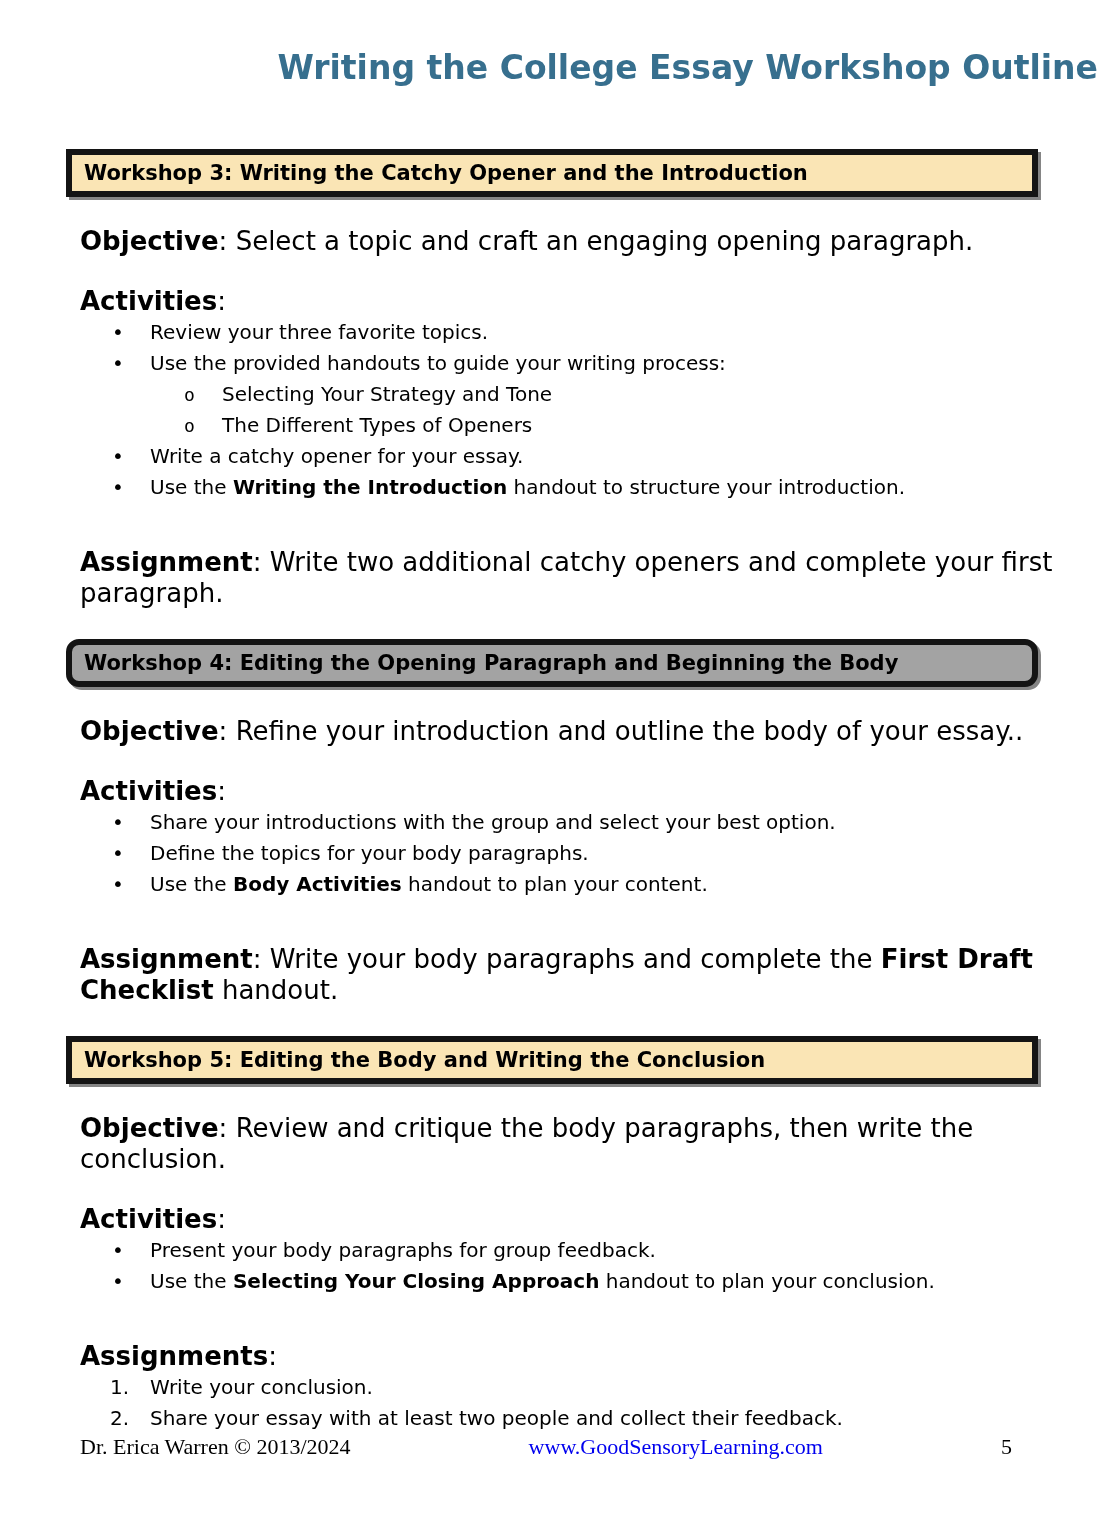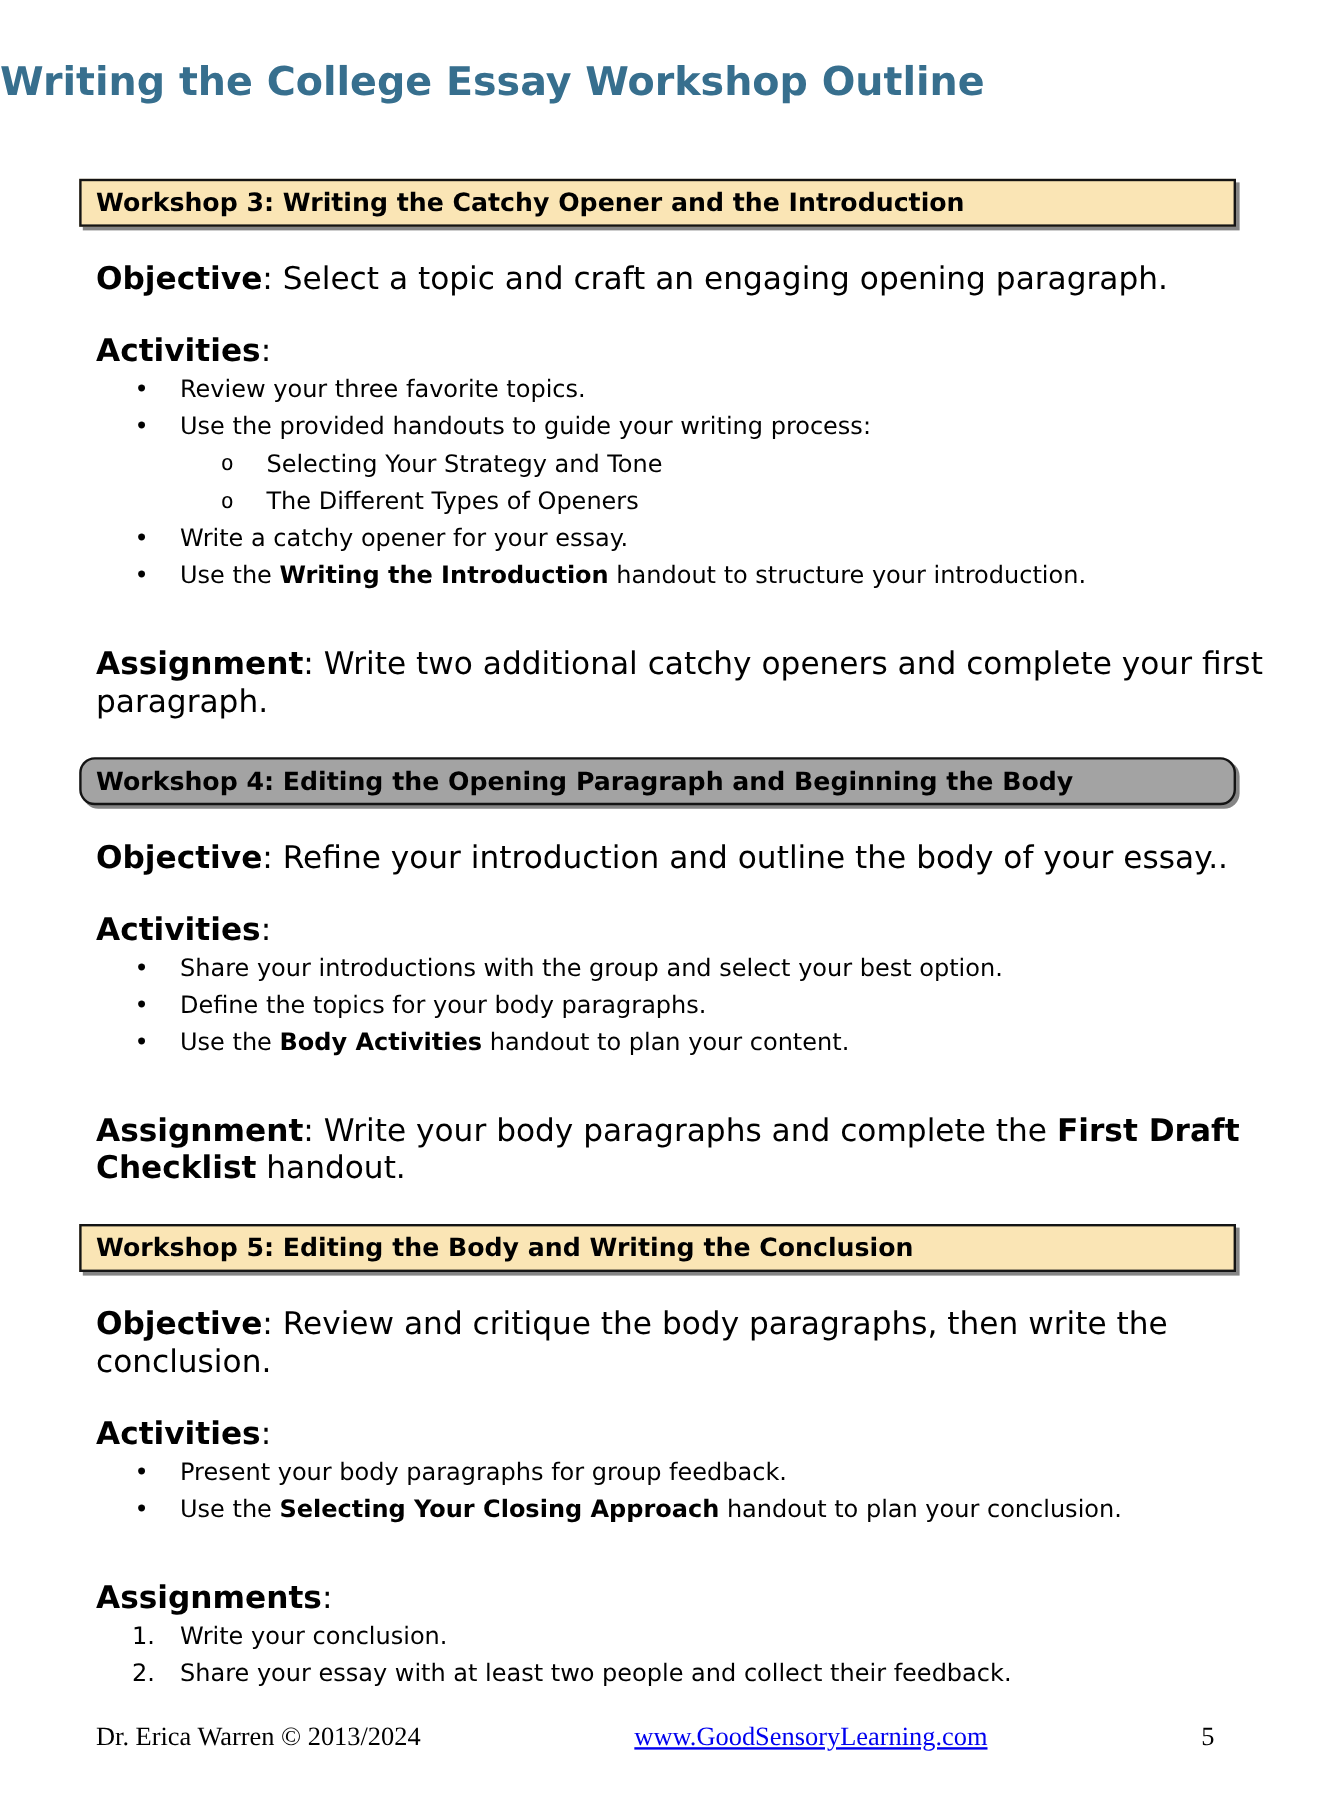--- a/index.html
+++ b/index.html
@@ -7,30 +7,30 @@
     position:relative;
     width:1098px;height:1514px;
     background:#ffffff;
     font-family:"DejaVu Sans",sans-serif;
     color:#000;
     overflow:hidden;
   }
   .title{
     margin:0;
     padding-top:48px;
-    text-align:left;
+    text-align:right;
     font-size:33px;
     font-weight:bold;
   }
   .section-header{
     margin:62px 0 0 66px;
     width:936px;
     padding:4px 12px;
     background:#fae5b5;
-    border:2px solid #ef4444;
+    border:6px solid #ef4444;
     box-shadow:3px 3px 0 #858585;
     font-size:21px;
     font-weight:bold;
     line-height:28px;
   }
   .workshop + .workshop .section-header{margin-top:30px;}
   .line{margin:0 0 0 80px;font-size:26px;line-height:31px;}
   .obj{margin-top:29px;}
   .label{margin-top:29px;}
   .assign{margin-top:44px;}
@@ -44,21 +44,21 @@
   .li.number{padding-left:110px;}
   .li.number .marker{width:40px;}
   .b{font-weight:bold;}
   .page-footer{
     position:absolute;
     top:1434px;left:80px;right:86px;
     display:flex;align-items:flex-end;justify-content:space-between;
     font-family:"Liberation Serif",serif;
     font-size:22px;
   }
-  .page-footer a{text-decoration:underline;cursor:pointer;}
+  .page-footer a{cursor:pointer;}
 </style>
 </head>
 <body>
 
 <div class="page">
 
   <h1 class="title" style="color: rgb(55, 111, 142);">Writing the College Essay Workshop Outline</h1>
 
   <section class="workshop">
     <div class="section-header" style="background-color: rgb(250, 229, 181); border-color: rgb(20, 20, 20); box-shadow: rgb(133, 133, 133) 3px 3px 0px;">

